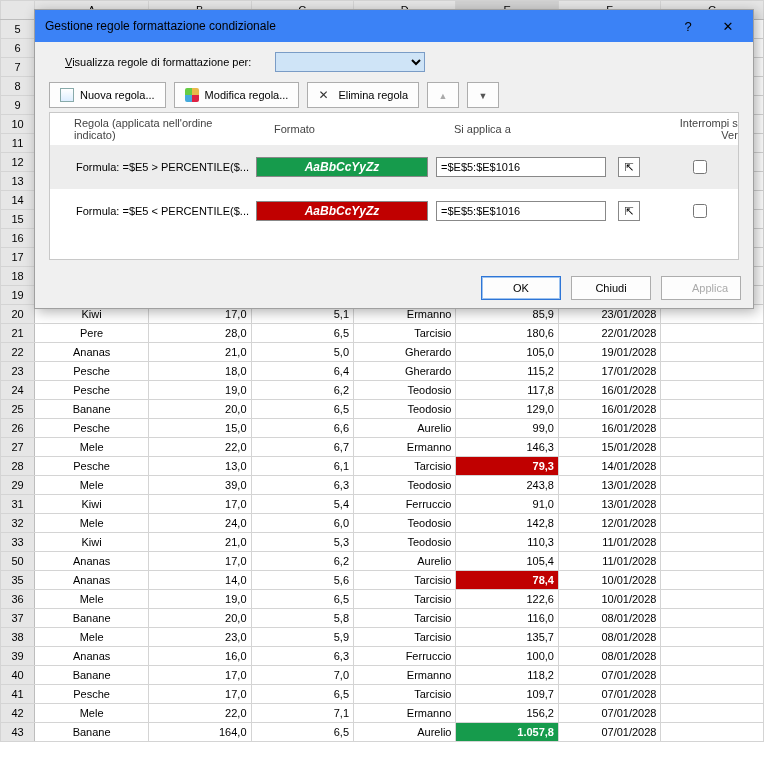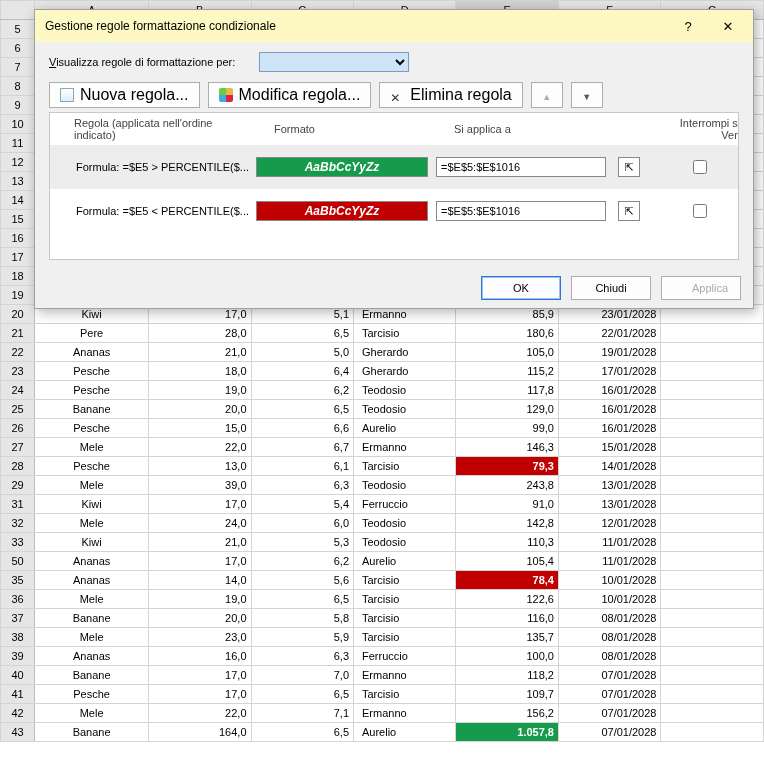--- a/index.html
+++ b/index.html
@@ -38,21 +38,21 @@
   .sheet th.col-head.sel {
     background: #d2d2d2;
   }
   .sheet td.row-head {
     background: #e6e6e6;
     text-align: center;
     width: 30px;
     border-right: 1px solid #bdbdbd;
   }
   .sheet td.text { text-align: center; }
-  .sheet td.name { text-align: left; padding-left: 8px; }
+  .sheet td.name { text-align: right; padding-left: 8px; }
   .cell-red { background: #c00000 !important; color: #fff; font-weight: bold; }
   .cell-green { background: #169b4c !important; color: #fff; font-weight: bold; }
 
   
   .cA { width: 100px; }
   .cB { width: 90px; }
   .cC { width: 90px; }
   .cD { width: 90px; }
   .cE { width: 90px; }
   .cF { width: 90px; }
@@ -69,47 +69,47 @@
     box-shadow: 3px 3px 12px rgba(0,0,0,0.3);
     display: flex;
     flex-direction: column;
   }
   .dlg-title {
     display: flex;
     align-items: center;
     justify-content: space-between;
     padding: 6px 10px;
     font-size: 12px;
-    background: #fef9c3;
+    background: #3b82f6;
   }
   .dlg-title .btns { display: flex; gap: 10px; align-items: center; }
   .dlg-title .btn-q, .dlg-title .btn-x {
     width: 30px; height: 20px;
     display: flex; align-items:center; justify-content:center;
     font-size: 13px;
     cursor: pointer;
   }
   .dlg-body { padding: 10px 14px 8px 14px; flex: 1; display:flex; flex-direction:column; }
-  .row1 { display:flex; align-items:center; gap:24px; margin-bottom:10px; }
+  .row1 { display:flex; align-items:center; gap:24px; margin-bottom:10px;margin-left:16px; }
   .row1 label { font-size:11px; }
   .row1 label u { text-decoration: underline; }
   select.scope {
     border: 1px solid #7a9cc6;
     background: #cfe4f7;
     font-size: 12px;
     padding: 9px 4px;
     width: 150px;
     height: 20px;
   }
   .toolbar { display:flex; gap:8px; margin-bottom:4px; }
   .tbtn {
     border: 1px solid #adadad;
     background: #fdfdfd;
     padding: 4px 10px;
-    font-size: 16px;
+    font-size: 11px;
     display:flex; align-items:center; gap:6px;
     cursor:pointer;
     height: 26px;
   }
   .tbtn .ico { width:14px; height:14px; display:inline-block; }
   .ico-new { border:1px solid #8aa; background:linear-gradient(#fff,#def); }
   .ico-edit { background: conic-gradient(#e8b84a 0 25%, #d24 0 50%, #4ad 0 75%, #6c4 0); border-radius:2px; }
   .ico-del::before { content:"✕"; color:#333; font-size:12px; }
   .tbtn.square { width:32px; justify-content:center; padding:0; }
   .tbtn.square.disabled { color:#aaa; }

